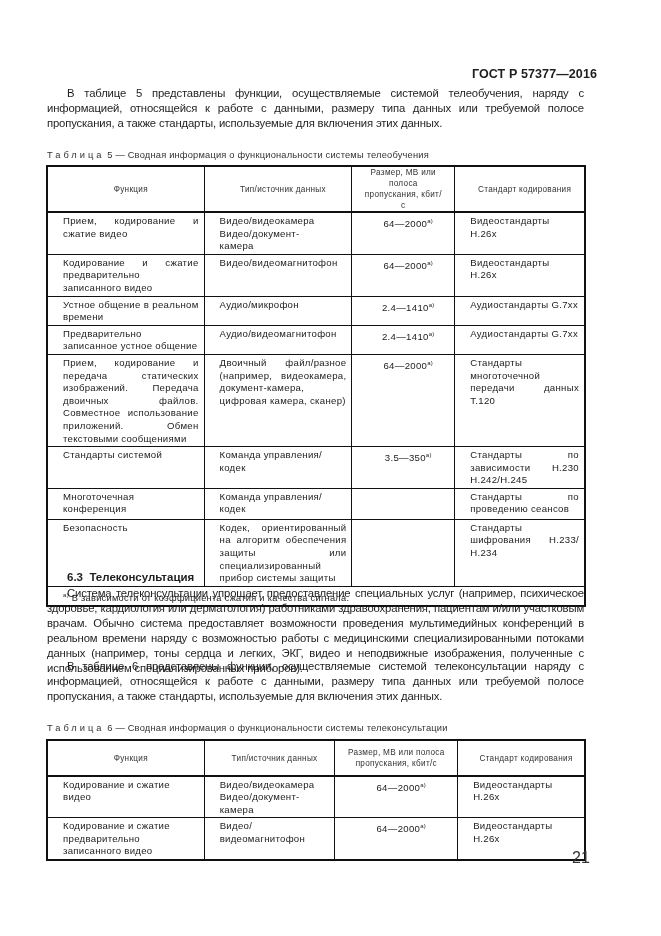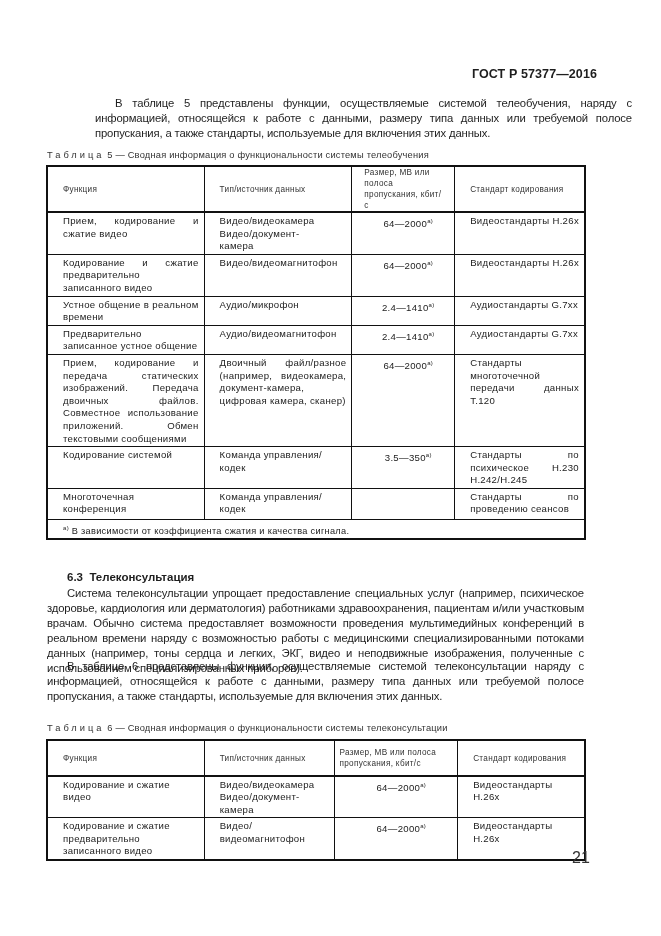--- a/index.html
+++ b/index.html
@@ -5,37 +5,37 @@
   html, body { margin: 0; padding: 0; background: #ffffff; }
   body { width: 661px; height: 936px; position: relative; overflow: hidden;
          font-family: "Liberation Sans", "DejaVu Sans", sans-serif; color: #1e1e1e; }
   .doc-id { position: absolute; right: 64px; top: 67px; font-size: 12.5px; font-weight: bold; letter-spacing: 0.1px; }
   .para { position: absolute; left: 47px; width: 537px; font-size: 11.3px; line-height: 15px; text-align: justify; letter-spacing: -0.15px; }
   .para .ind { display: inline-block; width: 20px; }
   .caption { position: absolute; left: 47px; font-size: 9.3px; letter-spacing: 0.2px; color: #333; }
   .caption .sp { letter-spacing: 3px; }
   table.grid { position: absolute; left: 47px; border-collapse: collapse; font-size: 9.6px; color: #222; letter-spacing: 0.3px; }
   table.grid td, table.grid th { border: 1px solid #111; vertical-align: top; padding: 2px 5px 1px 15px; line-height: 12.6px; }
-  table.grid th { font-weight: normal; font-size: 8.2px; text-align: left; vertical-align: middle; line-height: 11px; color: #333; }
+  table.grid th { font-weight: normal; font-size: 8.2px; text-align: center; vertical-align: middle; line-height: 11px; color: #333; }
   table.grid thead tr { border-bottom: 2px solid #111; }
   table.grid thead th { border-bottom: 2px solid #111; }
   .outer { outline: 1px solid #111; }
   td.c { text-align: center; }
   td.j { text-align: justify; }
   sup { font-size: 6px; vertical-align: 4px; }
   .fn td { padding-left: 20px; font-size: 9.2px; }
   .sect { position: absolute; left: 67px; top: 571px; font-size: 11.5px; font-weight: bold; }
   .pnum { position: absolute; left: 572px; top: 849px; font-size: 16px; color: #333; }
 </style>
 </head>
 <body>
 
 <div class="doc-id">ГОСТ Р 57377—2016</div>
 
-<div class="para" style="top:96px;margin-left:48px;"><span class="ind"></span><span>В таблице 5 представлены функции, осуществляемые системой телеобучения, наряду с информацией, относящейся к работе с данными, размеру типа данных или требуемой полосе пропускания, а также стандарты, используемые для включения этих данных.</span></div>
+<div class="para" style="top:86px;"><span class="ind"></span><span>В таблице 5 представлены функции, осуществляемые системой телеобучения, наряду с информацией, относящейся к работе с данными, размеру типа данных или требуемой полосе пропускания, а также стандарты, используемые для включения этих данных.</span></div>
 
 <div class="caption" style="top:150px;"><span class="sp">Таблица</span> <span>5 — Сводная информация о функциональности системы телеобучения</span></div>
 
 <table class="grid outer" style="top:166px; width:538px;">
   <colgroup>
       <col style="width:157px">
       <col style="width:148px">
       <col style="width:103px">
       <col style="width:130px">
     </colgroup>
@@ -72,30 +72,36 @@
       <td class="c"><span>2.4—1410</span><sup>а)</sup></td>
       <td>Аудиостандарты G.7xx</td>
     </tr>
     <tr style="height:86px;">
       <td class="j">Прием, кодирование и передача статических изображений. Передача двоичных файлов. Совместное использование приложений. Обмен текстовыми сообщениями</td>
       <td class="j">Двоичный файл/разное (например, видеокамера, документ-камера, цифровая камера, сканер)</td>
       <td class="c"><span>64—2000</span><sup>а)</sup></td>
       <td class="j">Стандарты многоточечной передачи данных Т.120</td>
     </tr>
     <tr style="height:35px;">
-      <td class="j">Кодирование системой</td>
+      <td class="j">Стандарты системой</td>
       <td>Команда управления/кодек</td>
       <td class="c"><span>3.5—350</span><sup>а)</sup></td>
-      <td class="j">Стандарты по психическое Н.230 Н.242/Н.245</td>
+      <td class="j">Стандарты по зависимости Н.230 Н.242/Н.245</td>
     </tr>
     <tr style="height:31px;">
       <td>Многоточечная конференция</td>
       <td>Команда управления/кодек</td>
       <td class="c"><span></span></td>
       <td class="j">Стандарты по проведению сеансов</td>
+    </tr>
+    <tr style="height:54px;">
+      <td>Безопасность</td>
+      <td class="j">Кодек, ориентированный на алгоритм обеспечения защиты или специализированный прибор системы защиты</td>
+      <td class="c"><span></span></td>
+      <td class="j">Стандарты шифрования Н.233/Н.234</td>
     </tr>
     <tr class="fn" style="height:18px;">
       <td colspan="4"><sup>а)</sup> <span>В зависимости от коэффициента сжатия и качества сигнала.</span></td>
     </tr>
   </tbody>
 </table>
 
 <div class="sect"><span>6.3</span>&nbsp;&nbsp;<span>Телеконсультация</span></div>
 
 <div class="para" style="top:586px;"><span class="ind"></span><span>Система телеконсультации упрощает предоставление специальных услуг (например, психическое здоровье, кардиология или дерматология) работниками здравоохранения, пациентам и/или участковым врачам. Обычно система предоставляет возможности проведения мультимедийных конференций в реальном времени наряду с возможностью работы с медицинскими специализированными потоками данных (например, тоны сердца и легких, ЭКГ, видео и неподвижные изображения, полученные с использованием специализированных приборов).</span></div>

